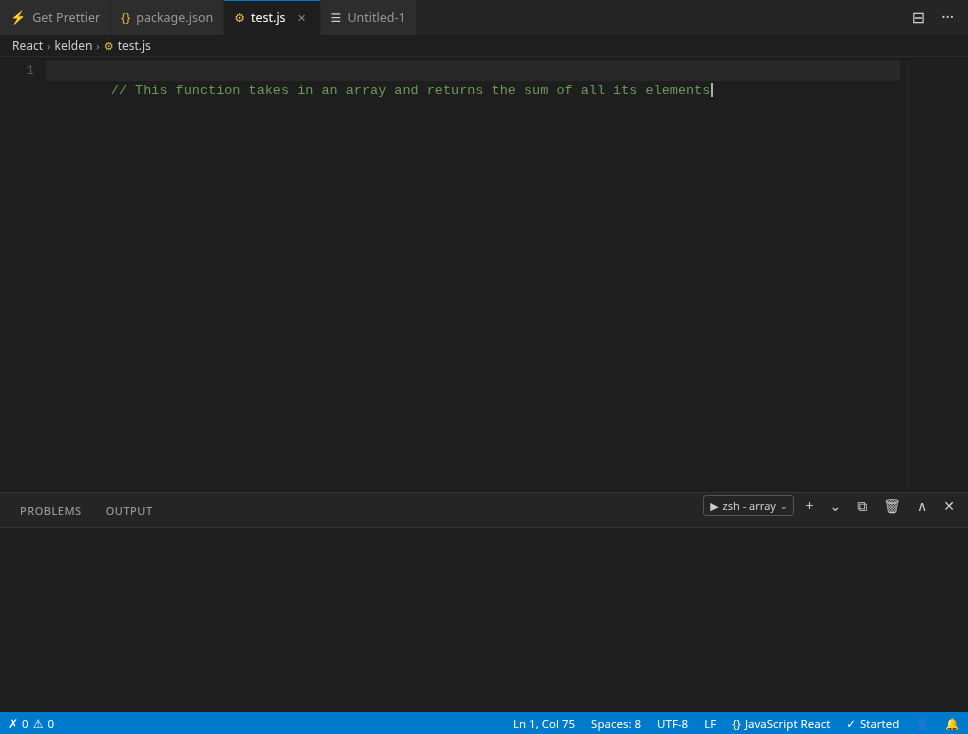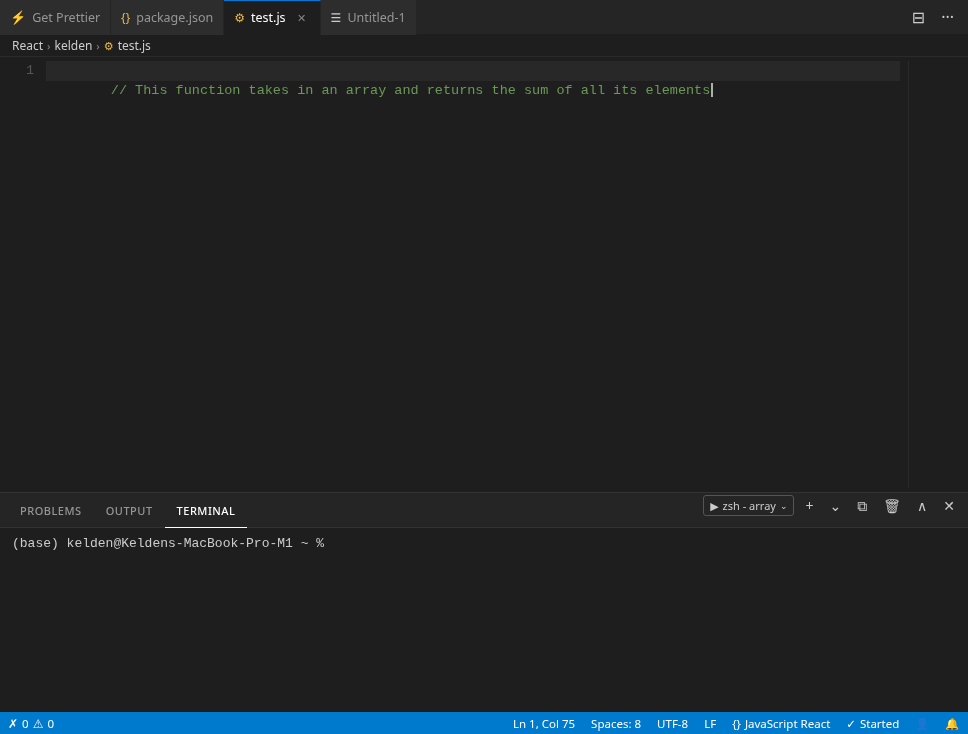--- a/index.html
+++ b/index.html
@@ -330,46 +330,38 @@
   </div>
 </div>
 
 <div class="panel">
   <div class="panel-tabs">
     <div class="panel-tab">
       <span>PROBLEMS</span>
     </div>
     <div class="panel-tab">
       <span>OUTPUT</span>
-    </div>
-    <div class="panel-tab active">
-      <span>TERMINAL</span>
     </div>
 
     <div class="panel-tab-actions">
 
       <div class="terminal-label">
         <span style="font-size:11px;">▶</span>
         <span>zsh - array</span>
         <span style="font-size:9px;">⌄</span>
       </div>
       <span class="panel-action-btn" title="New Terminal">+</span>
       <span class="panel-action-btn" title="Launch Profile">⌄</span>
       <span class="panel-action-btn" title="Split Terminal">⧉</span>
       <span class="panel-action-btn" title="Kill Terminal">🗑</span>
       <span class="panel-action-btn" title="Maximize Panel">∧</span>
       <span class="panel-action-btn" title="Close Panel">✕</span>
     </div>
   </div>
 
-  <div class="terminal-body">
-    <div class="terminal-prompt">
-      <span>(base) kelden@Keldens-MacBook-Pro-M1 ~ % </span>
-    </div>
-  </div>
 </div>
 
 <div class="status-bar">
   <div class="status-left">
     <div class="status-item">
       <span style="font-size:12px;">✗</span>
       <span>0</span>
       <span style="font-size:12px;">⚠</span>
       <span>0</span>
     </div>

